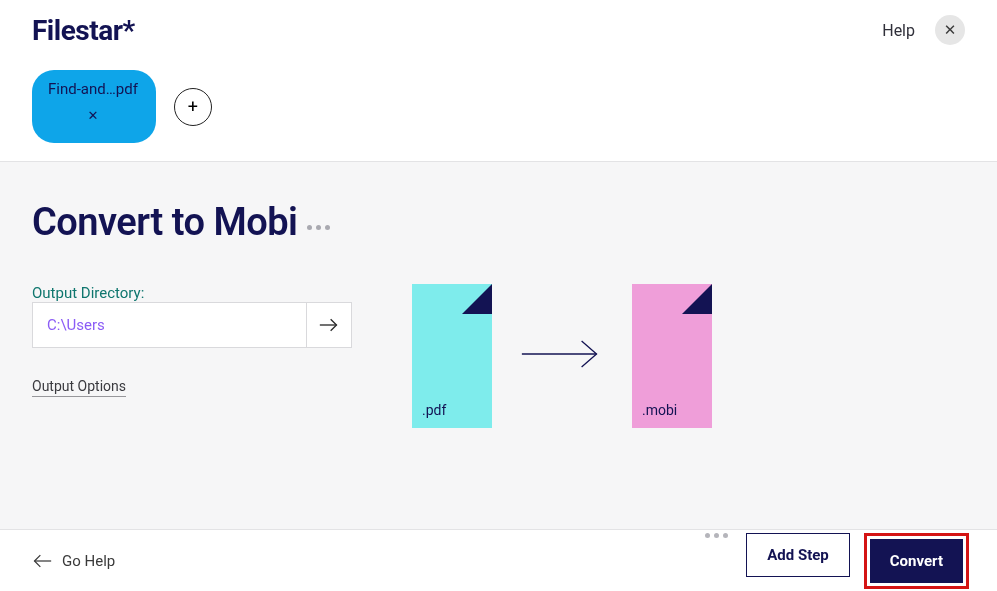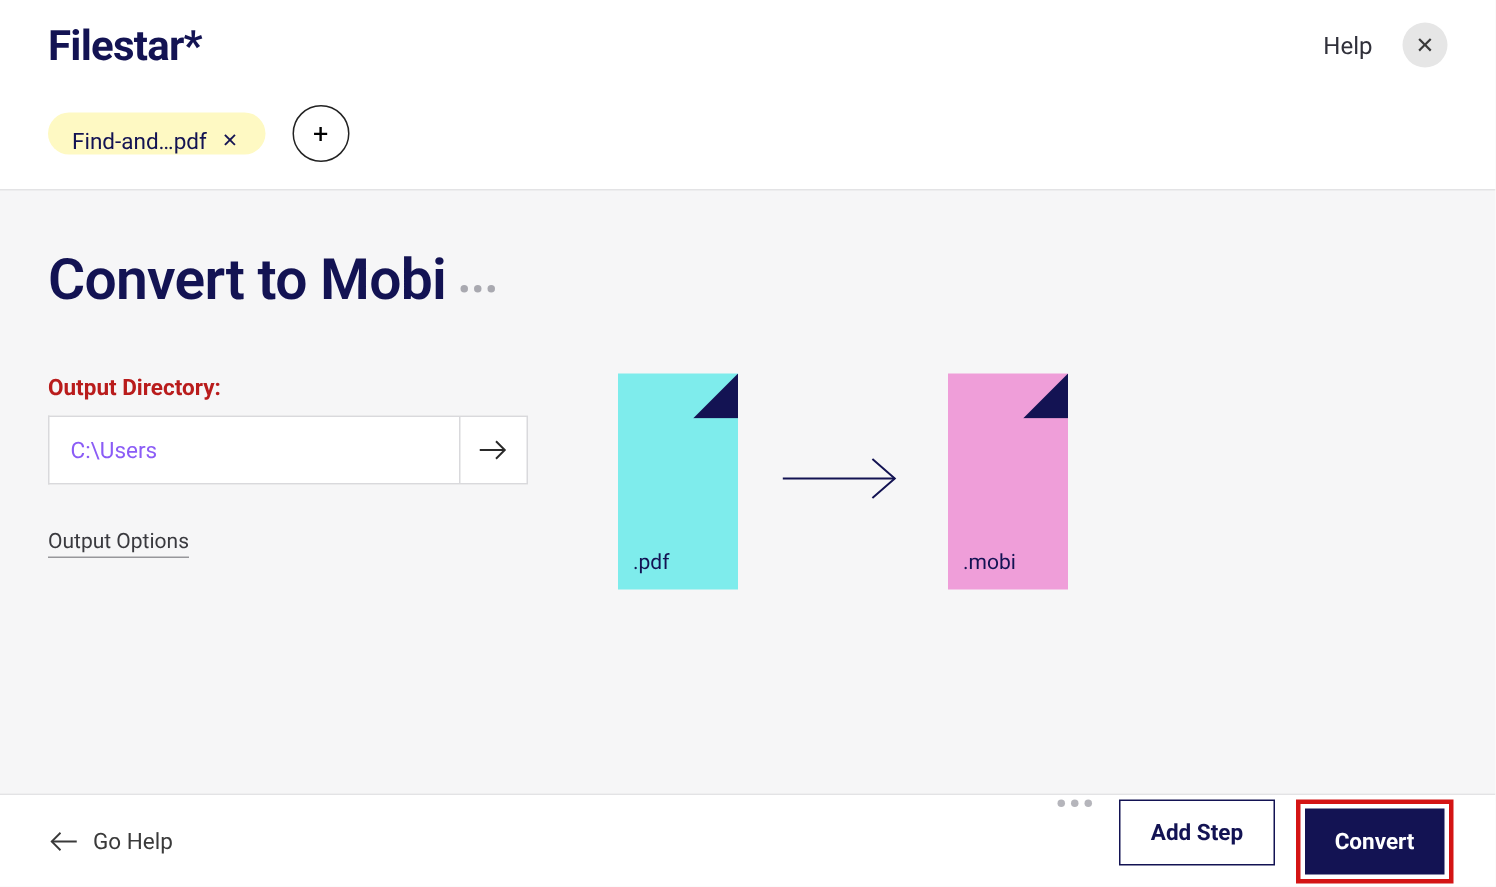--- a/index.html
+++ b/index.html
@@ -3,32 +3,32 @@
 <meta charset="utf-8">
 <style>
 *{box-sizing:border-box;margin:0;padding:0;font-family:-apple-system,BlinkMacSystemFont,"Segoe UI",Roboto,Arial,sans-serif;}
 body{width:997px;height:591px;background:#fff;position:relative;overflow:hidden;}
 .topbar{height:60px;display:flex;align-items:center;justify-content:space-between;padding:0 32px;}
 .logo{font-size:28px;font-weight:700;color:#131353;letter-spacing:-0.5px;}
 .topright{display:flex;align-items:center;gap:20px;}
 .help-link{color:#30303a;font-size:16px;text-decoration:none;}
 .close-btn{width:30px;height:30px;border-radius:50%;background:#e6e6e6;display:flex;align-items:center;justify-content:center;color:#3a3a3a;font-size:15px;border:none;cursor:pointer;}
 .chips{display:flex;align-items:center;gap:18px;padding:10px 32px 18px;}
-.chip{background:#fef9c3;border-radius:22px;padding:10px 18px 0 16px;display:flex;align-items:center;gap:10px;}
+.chip{background:#0ea5e9;border-radius:22px;padding:10px 18px 20px 16px;display:flex;align-items:center;gap:10px;flex-direction:column;}
 .chip-label{color:#131353;font-size:15px;}
 .chip-x{color:#131353;font-size:13px;}
 .add-btn{width:38px;height:38px;border-radius:50%;border:1.5px solid #222;background:#fff;display:flex;align-items:center;justify-content:center;font-size:18px;cursor:pointer;}
 .main{background:#f6f6f7;border-top:1px solid #e3e3e5;height:408px;padding:38px 32px 0;}
 .title-row{display:flex;align-items:center;gap:10px;margin-bottom:40px;}
 .title{font-size:38px;font-weight:600;color:#131353;letter-spacing:-0.5px;text-align:center;}
 .dots-icon{display:flex;gap:4px;align-items:center;padding-top:10px;}
 .dots-icon span{width:5px;height:5px;border-radius:50%;background:#a9a9b0;}
 .cols{display:flex;gap:60px;}
 .left-col{flex:0 0 320px;}
-.out-label{font-size:15px;font-weight:700;color:#b91c1c;margin-bottom:10px;}
+.out-label{font-size:15px;font-weight:400;color:#0f766e;margin-bottom:0;}
 .out-row{display:flex;height:46px;}
 .out-input{flex:1;border:1px solid #d9d9dc;border-right:none;background:#fff;padding:0 14px;font-size:15px;color:#8b5cf6;}
 .out-arrow{width:46px;border:1px solid #d9d9dc;background:#fff;display:flex;align-items:center;justify-content:center;cursor:pointer;}
 .out-arrow svg{stroke:#2a2a2a;}
 .out-opts{display:inline-block;margin-top:30px;color:#3a3a3f;font-size:14px;border-bottom:1px solid #97979b;padding-bottom:2px;cursor:pointer;}
 .viz{flex:1;display:flex;align-items:center;gap:28px;padding-top:0;}
 .file-card{width:80px;height:144px;position:relative;font-size:14px;color:#131353;}
 .file-card .body{position:absolute;inset:0;}
 .file-card.pdf .body{background:#7eecec;}
 .file-card.mobi .body{background:#ef9ed9;}

